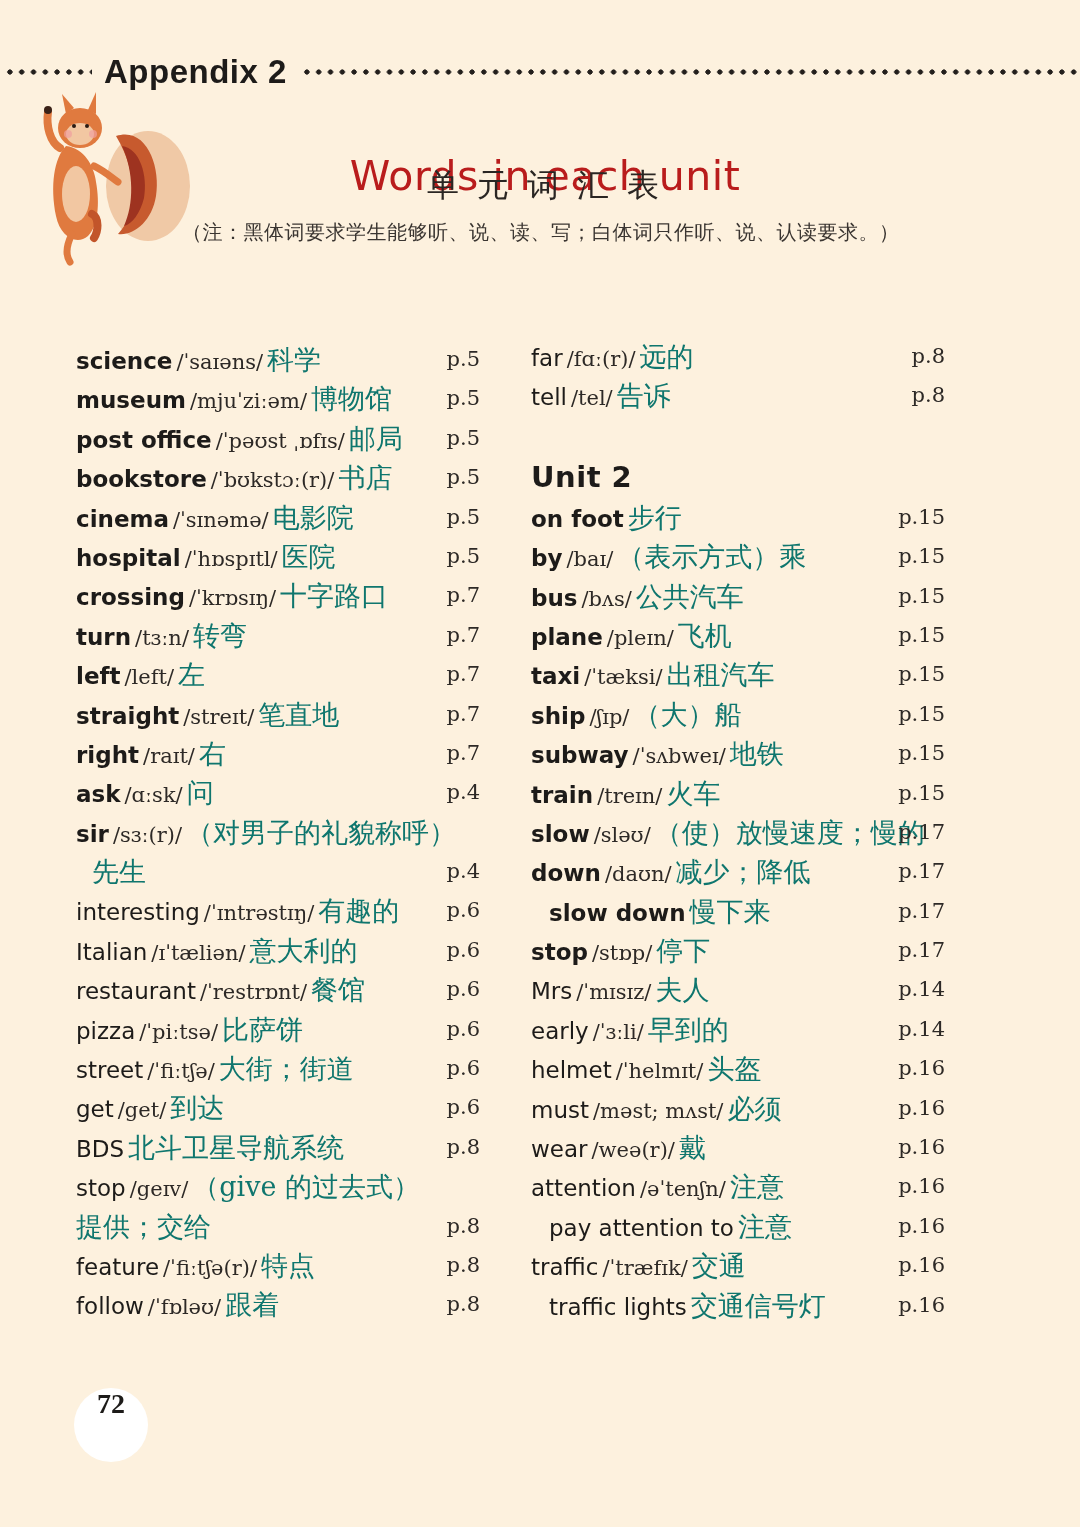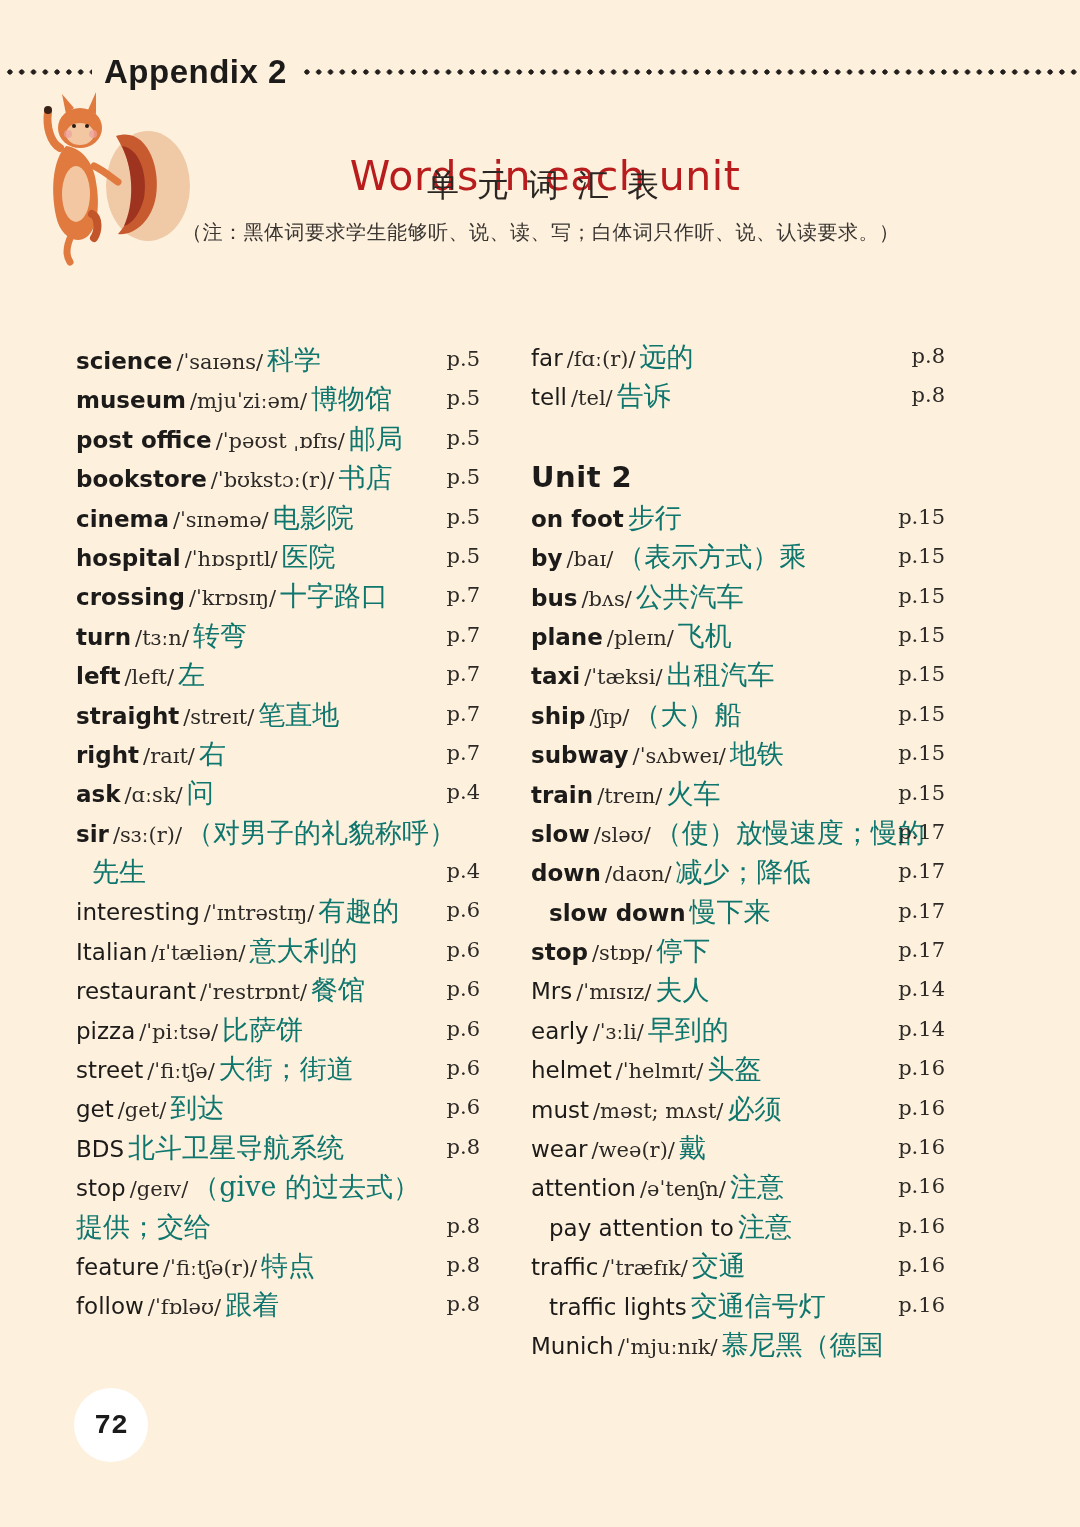--- a/index.html
+++ b/index.html
@@ -62,22 +62,22 @@
     font-family: "DejaVu Serif", serif; font-size: 21px; color: #2d2926;
   }
   .row.indent { padding-left: 18px; }
   .unit-heading {
     height: 42px; line-height: 42px; font-size: 29px; font-weight: 700;
     font-family: "DejaVu Sans", sans-serif; color: #1d1b19; letter-spacing: 0.5px;
   }
   .spacer { height: 40px; }
   .page-badge {
     position: absolute; left: 74px; top: 1388px; width: 74px; height: 74px; border-radius: 50%;
-    background: #ffffff; display: flex; align-items: center; justify-content: center;
-    font-family: Liberation Mono, monospace; font-weight: 700; font-size: 28px; color: #1d1b19;
+    background: #ffffff; display: flex; align-items: flex-start; justify-content: center;
+    font-family: Liberation Serif, serif; font-weight: 700; font-size: 28px; color: #1d1b19;
   }
 </style>
 </head>
 <body>
 
 <div class="header-band">
   <div class="dots left"></div>
   <span class="appendix-title">Appendix 2</span>
   <div class="dots right"></div>
 </div>
@@ -165,19 +165,18 @@
       <div class="row"><span class="word bold">stop</span><span class="ipa">/stɒp/</span><span class="cn">停下</span><span class="page">p.17</span></div>
       <div class="row"><span class="word reg">Mrs</span><span class="ipa">/ˈmɪsɪz/</span><span class="cn">夫人</span><span class="page">p.14</span></div>
       <div class="row"><span class="word reg">early</span><span class="ipa">/ˈɜːli/</span><span class="cn">早到的</span><span class="page">p.14</span></div>
       <div class="row"><span class="word reg">helmet</span><span class="ipa">/ˈhelmɪt/</span><span class="cn">头盔</span><span class="page">p.16</span></div>
       <div class="row"><span class="word reg">must</span><span class="ipa">/məst; mʌst/</span><span class="cn">必须</span><span class="page">p.16</span></div>
       <div class="row"><span class="word reg">wear</span><span class="ipa">/weə(r)/</span><span class="cn">戴</span><span class="page">p.16</span></div>
       <div class="row"><span class="word reg">attention</span><span class="ipa">/əˈtenʃn/</span><span class="cn">注意</span><span class="page">p.16</span></div>
       <div class="row indent"><span class="word reg">pay attention to</span><span class="cn">注意</span><span class="page">p.16</span></div>
       <div class="row"><span class="word reg">traffic</span><span class="ipa">/ˈtræfɪk/</span><span class="cn">交通</span><span class="page">p.16</span></div>
       <div class="row indent"><span class="word reg">traffic lights</span><span class="cn">交通信号灯</span><span class="page">p.16</span></div>
-      <div class="row"><span class="word reg">Munich</span><span class="ipa">/ˈmjuːnɪk/</span><span class="cn">慕尼黑（德国</span><span class="page"></span></div>
     </div>
 </div>
 
 <div class="page-badge">
   <span>72</span>
 </div>
 
 </body></html>

